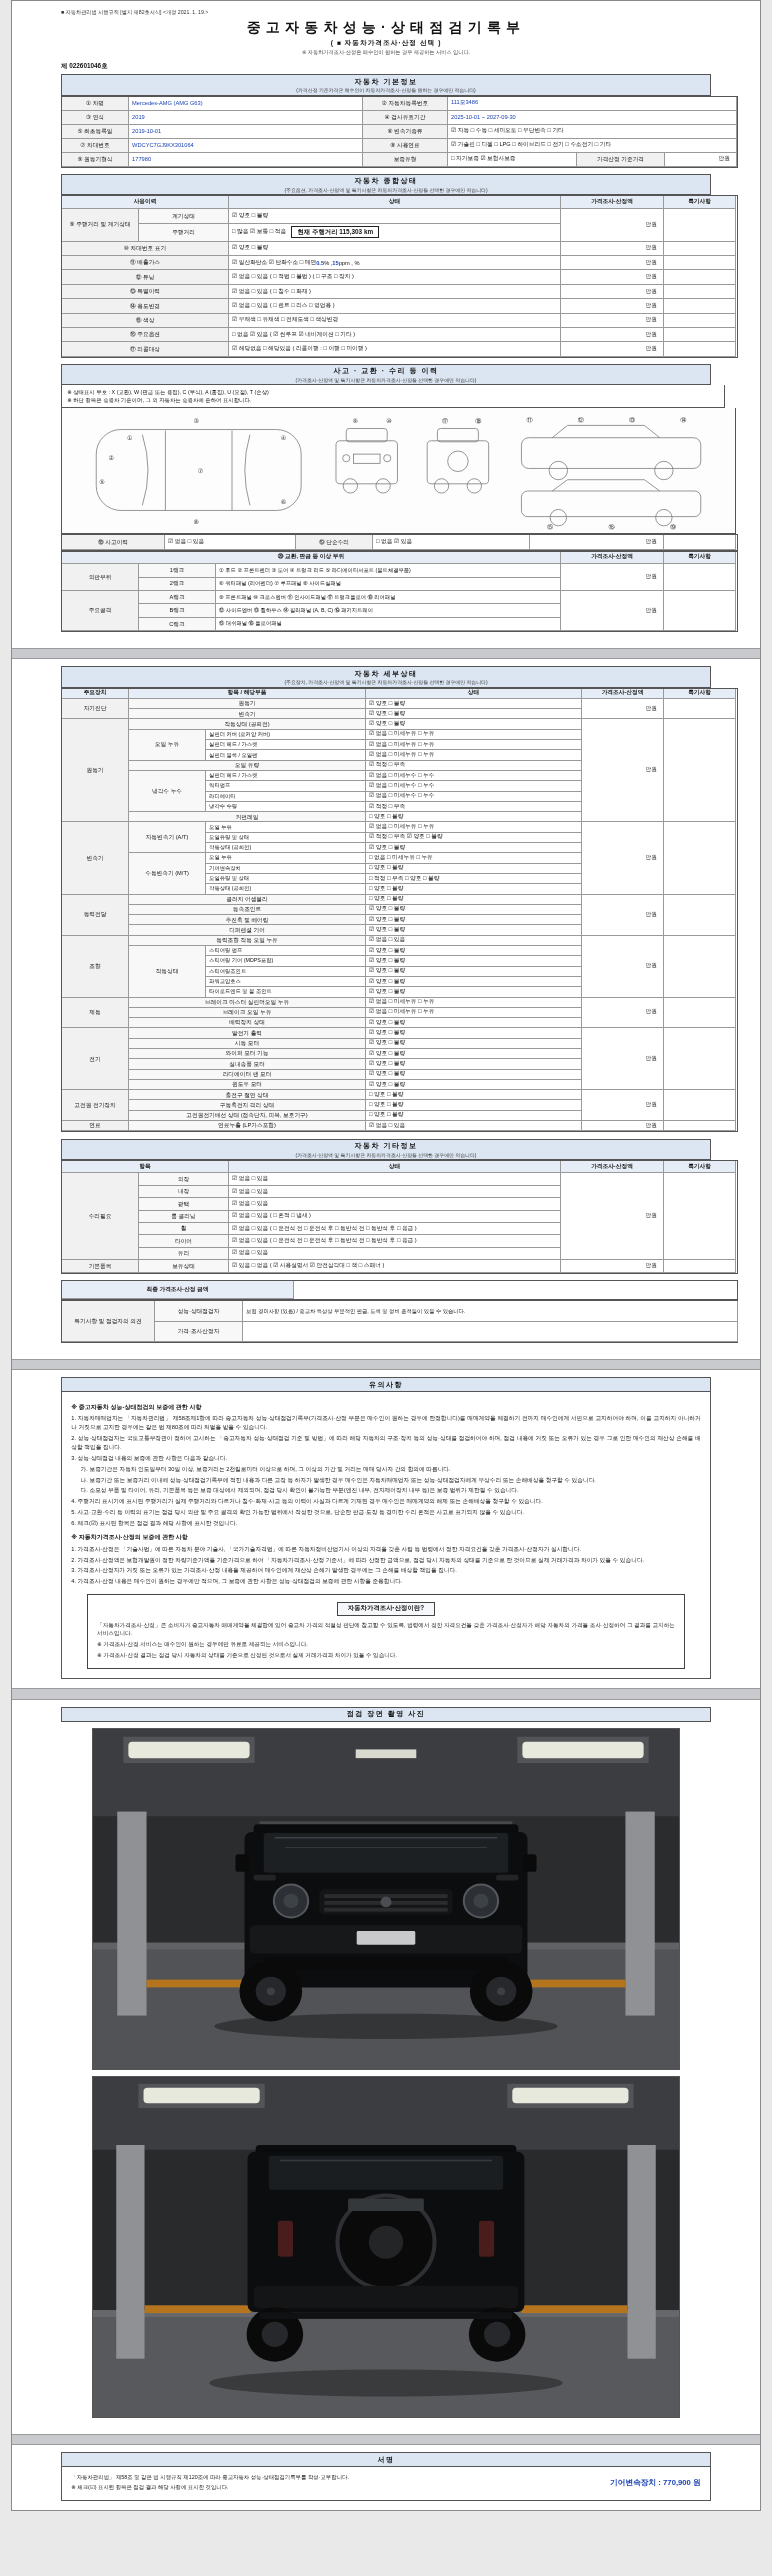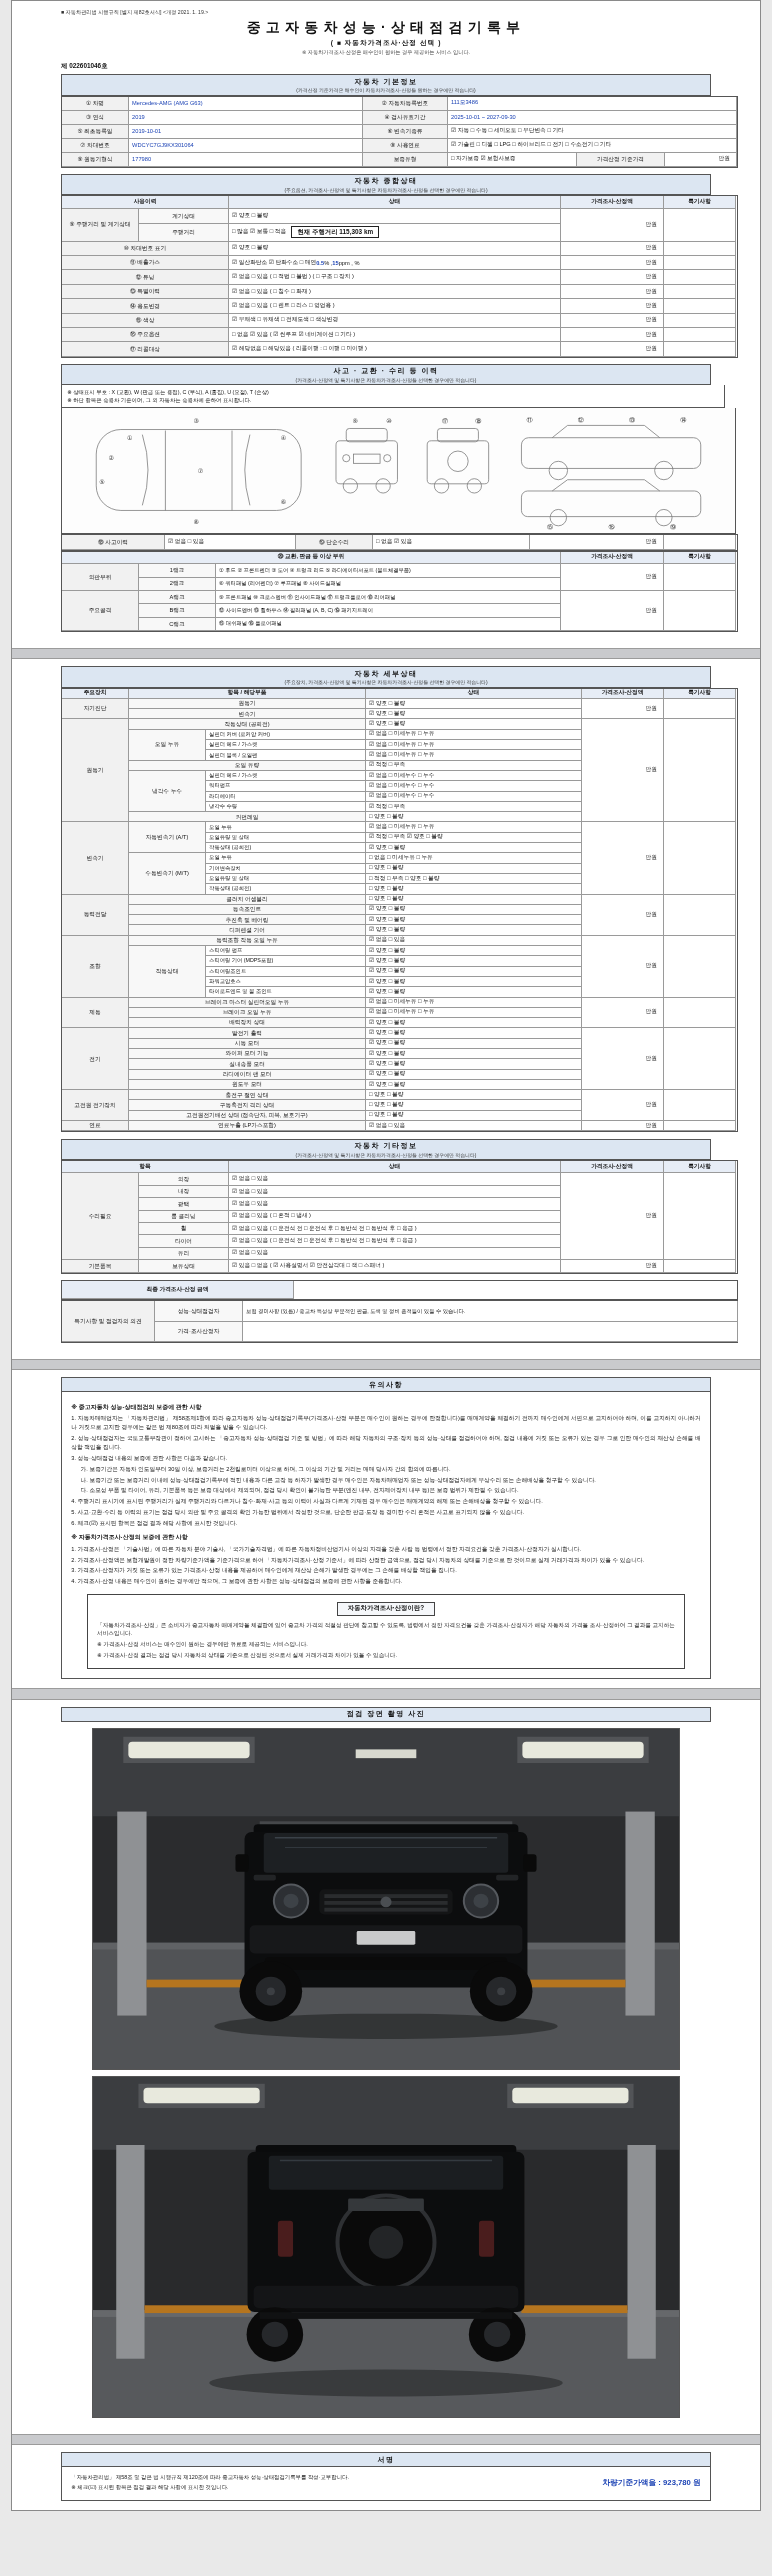--- a/index.html
+++ b/index.html
@@ -559,20 +559,20 @@
   <div class="block">
     <div class="band">
       <span class="band-title">서명</span>
     </div>
     <div class="sign-wrap">
       <div class="sign-lines">
         <div>「자동차관리법」 제58조 및 같은 법 시행규칙 제120조에 따라 중고자동차 성능·상태점검기록부를 작성·교부합니다.</div>
         <div>※ 체크(☑) 표시된 항목은 점검 결과 해당 사항에 표시한 것입니다.</div>
       </div>
       <div class="ins-fee">
-        <span>차량기준가액을 :</span>
-        <span>923,780 원</span>
+        <span>기어변속장치 :</span>
+        <span>770,900 원</span>
       </div>
     </div>
   </div>
 
 </div>
 
 
 </body></html>

